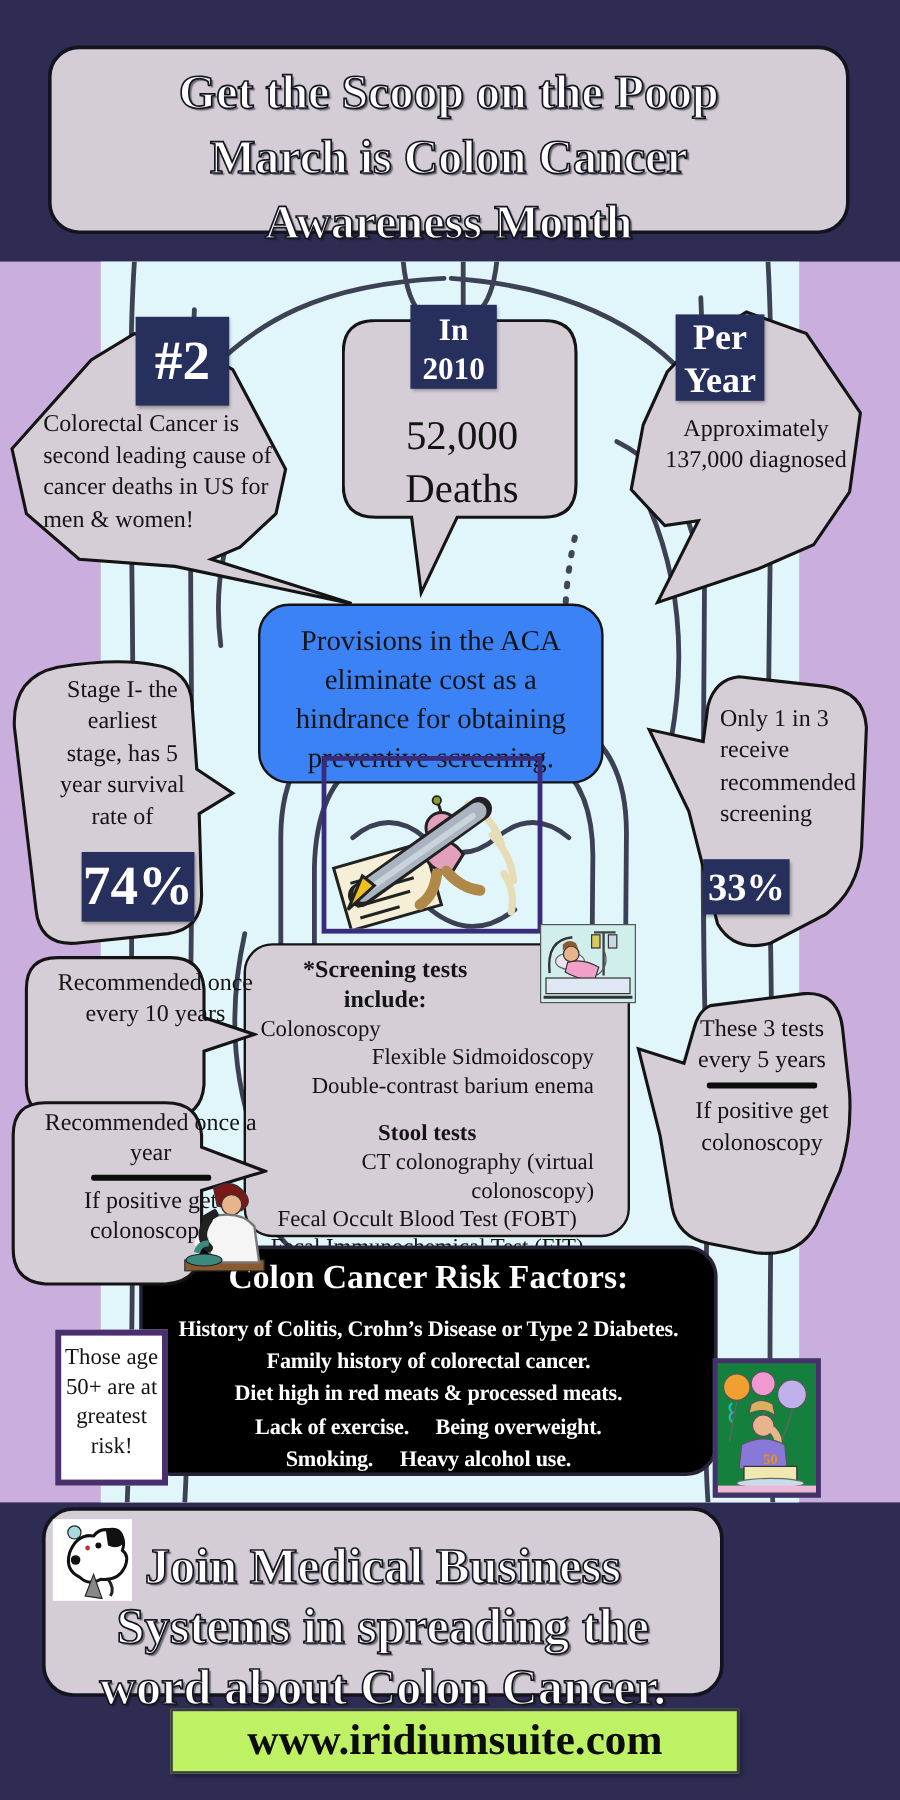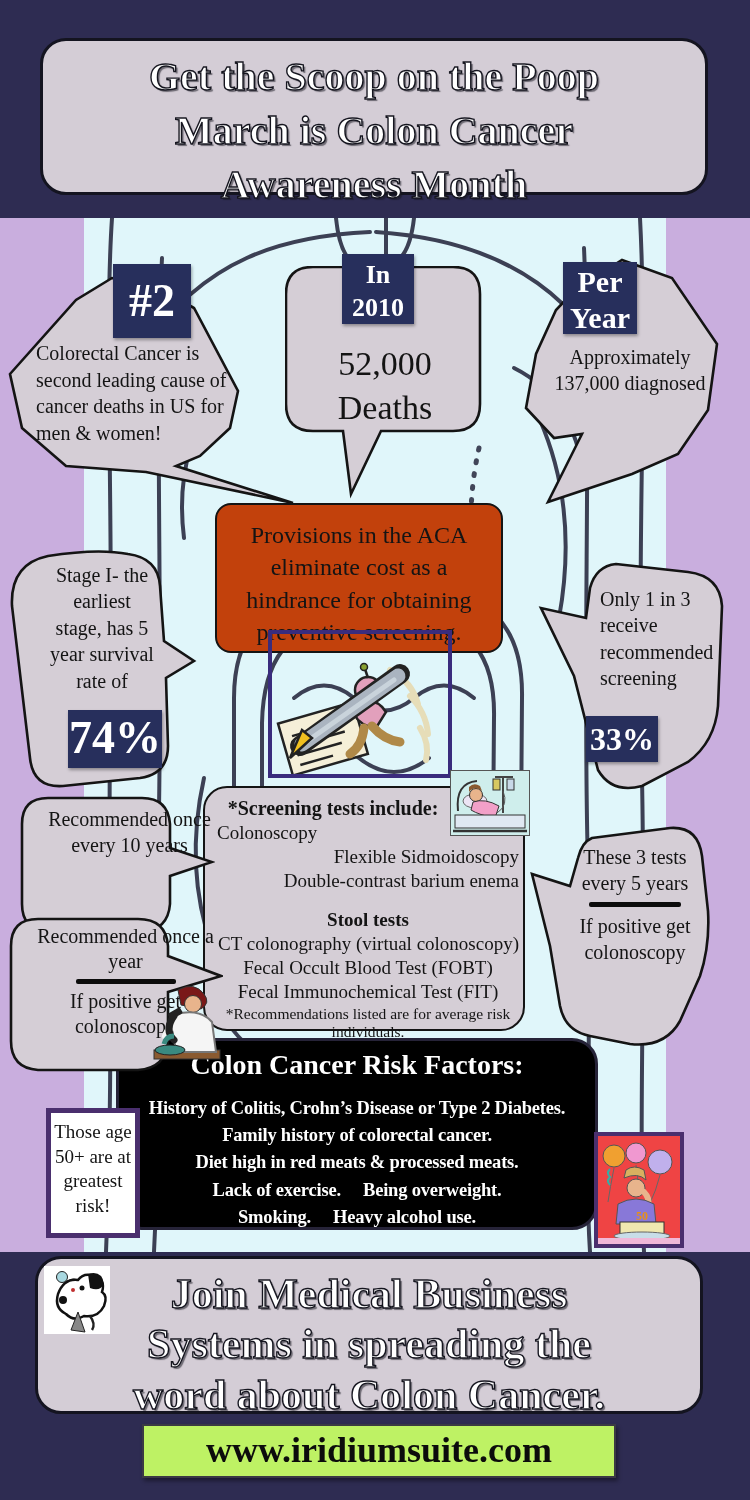--- a/index.html
+++ b/index.html
@@ -9,50 +9,50 @@
   .blue-panel{position:absolute;left:84px;top:218px;width:582px;height:1034px;background:#e0f6fa;overflow:hidden;}
   .blue-panel svg{position:absolute;left:0;top:0;}
 
   
   .banner{position:absolute;background:#d4cdd6;border:3px solid #141420;border-radius:26px;text-align:center;}
   .outline-text{color:#ffffff;font-weight:bold;-webkit-text-stroke:1.4px #15151f;
                 text-shadow:2px 2px 1px rgba(21,21,31,.55);}
   .header-box{left:40px;top:38px;width:668px;height:157px;}
   .header-box div{font-size:40px;line-height:1.3;margin-top:2px;}
   .header-box{padding-top:8px;box-sizing:border-box;}
-  .footer-box{left:35px;top:1256px;width:668px;height:158px;padding-top:10px;box-sizing:border-box;}
+  .footer-box{left:35px;top:1256px;width:568px;height:158px;padding-top:22px;box-sizing:border-box;}
   .footer-box div{font-size:42px;line-height:1.2;}
 
   
   .bubble{position:absolute;z-index:3;}
   .bubble svg.shape{position:absolute;left:0;top:0;width:100%;height:100%;}
   .bubble .shape path{fill:#d5ced6;stroke:#141414;stroke-width:2.6px;}
   .bubble .content{position:absolute;left:0;top:0;width:100%;height:100%;color:#141414;}
   .navy-tag{position:absolute;background:#272f5c;color:#fff;font-weight:bold;text-align:center;
             z-index:4;box-shadow:1px 2px 3px rgba(0,0,0,.35);}
   .divider{height:5px;background:#0c0c0c;border-radius:2px;}
 
   
-  .aca-box{position:absolute;left:215px;top:503px;width:288px;height:150px;background:#c2410c;
-           border:2.6px solid #141414;border-radius:16px;z-index:2;text-align:center;
+  .aca-box{position:absolute;left:215px;top:503px;width:288px;height:150px;background:#3b82f6;
+           border:2.6px solid #141414;border-radius:26px;z-index:2;text-align:center;
            font-size:24px;line-height:1.35;padding-top:14px;box-sizing:border-box;color:#141414;}
   .pen-frame{position:absolute;left:268px;top:630px;width:176px;height:140px;border:4px solid #3a2c7d;z-index:2;}
   .screen-box{position:absolute;left:203px;top:786px;width:322px;height:245px;background:#d5ced6;
               border:2.6px solid #141414;border-radius:24px;z-index:2;color:#141414;
-              font-size:19px;line-height:1.25;padding:8px 4px 0 12px;box-sizing:border-box;}
+              font-size:19px;line-height:1.25;padding:8px 28px 0 12px;box-sizing:border-box;}
   .risk-box{position:absolute;left:116px;top:1038px;width:482px;height:192px;background:#000000;
             border:3px solid #262338;border-radius:26px;z-index:2;text-align:center;color:#fff;
             box-sizing:border-box;padding-top:8px;}
   .risk-box .title{font-size:28px;font-weight:bold;text-shadow:1px 1px 2px rgba(0,0,0,.4);}
   .risk-box .lines{margin-top:14px;font-size:18.5px;font-weight:bold;line-height:1.47;letter-spacing:-0.2px;}
   .age-box{position:absolute;left:46px;top:1108px;width:94px;height:130px;background:#ffffff;
            border:5px solid #4a2f6e;z-index:3;text-align:center;font-size:19px;line-height:1.3;
            box-sizing:border-box;padding-top:7px;color:#141414;}
   .bday-frame{position:absolute;left:594px;top:1132px;width:82px;height:108px;border:4px solid #4a2f6e;
-              background:#ef4444;z-index:3;overflow:hidden;}
+              background:#15803d;z-index:3;overflow:hidden;}
   .dog-frame{position:absolute;left:44px;top:1266px;width:66px;height:68px;background:#ffffff;z-index:4;}
   .url-bar{position:absolute;left:142px;top:1424px;width:470px;height:50px;background:#bef264;
            border:2px solid #3a3a44;box-shadow:2px 3px 4px rgba(0,0,0,.4);z-index:3;
            text-align:center;font-size:36px;font-weight:bold;color:#0c0c0c;line-height:48px;}
   .illus{position:absolute;z-index:5;}
 </style>
 </head>
 <body>
 
 <div class="canvas">

